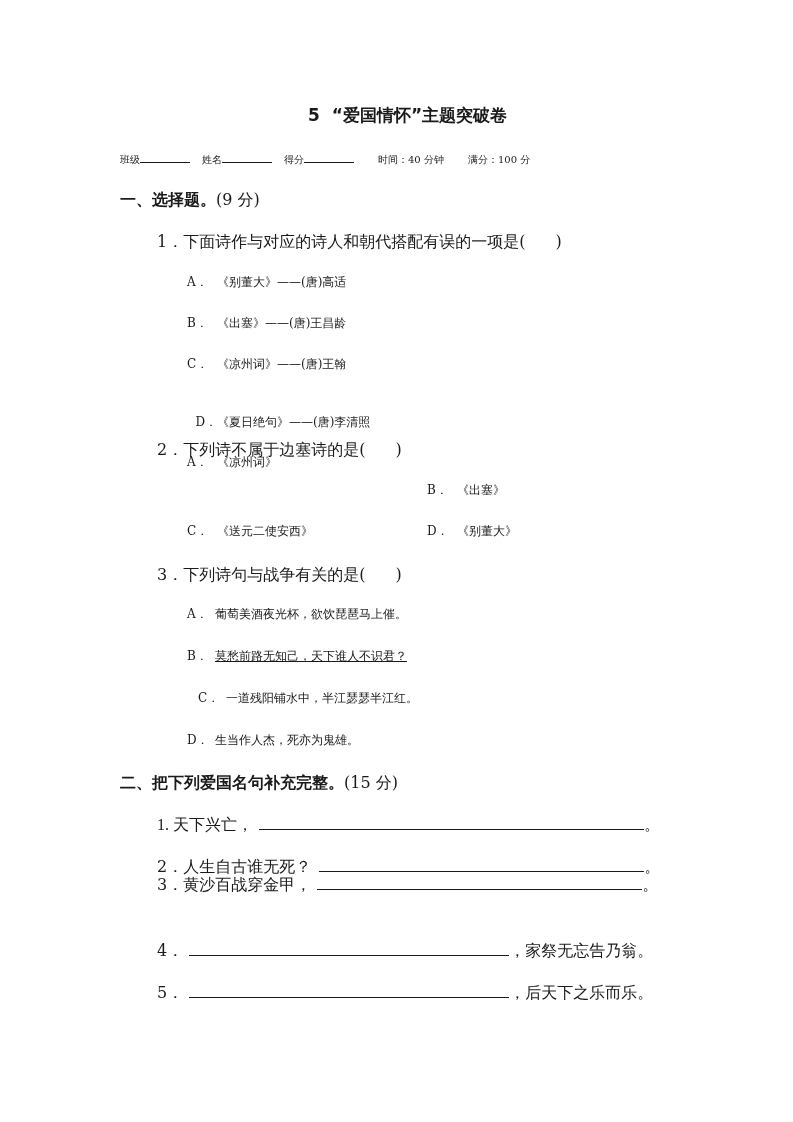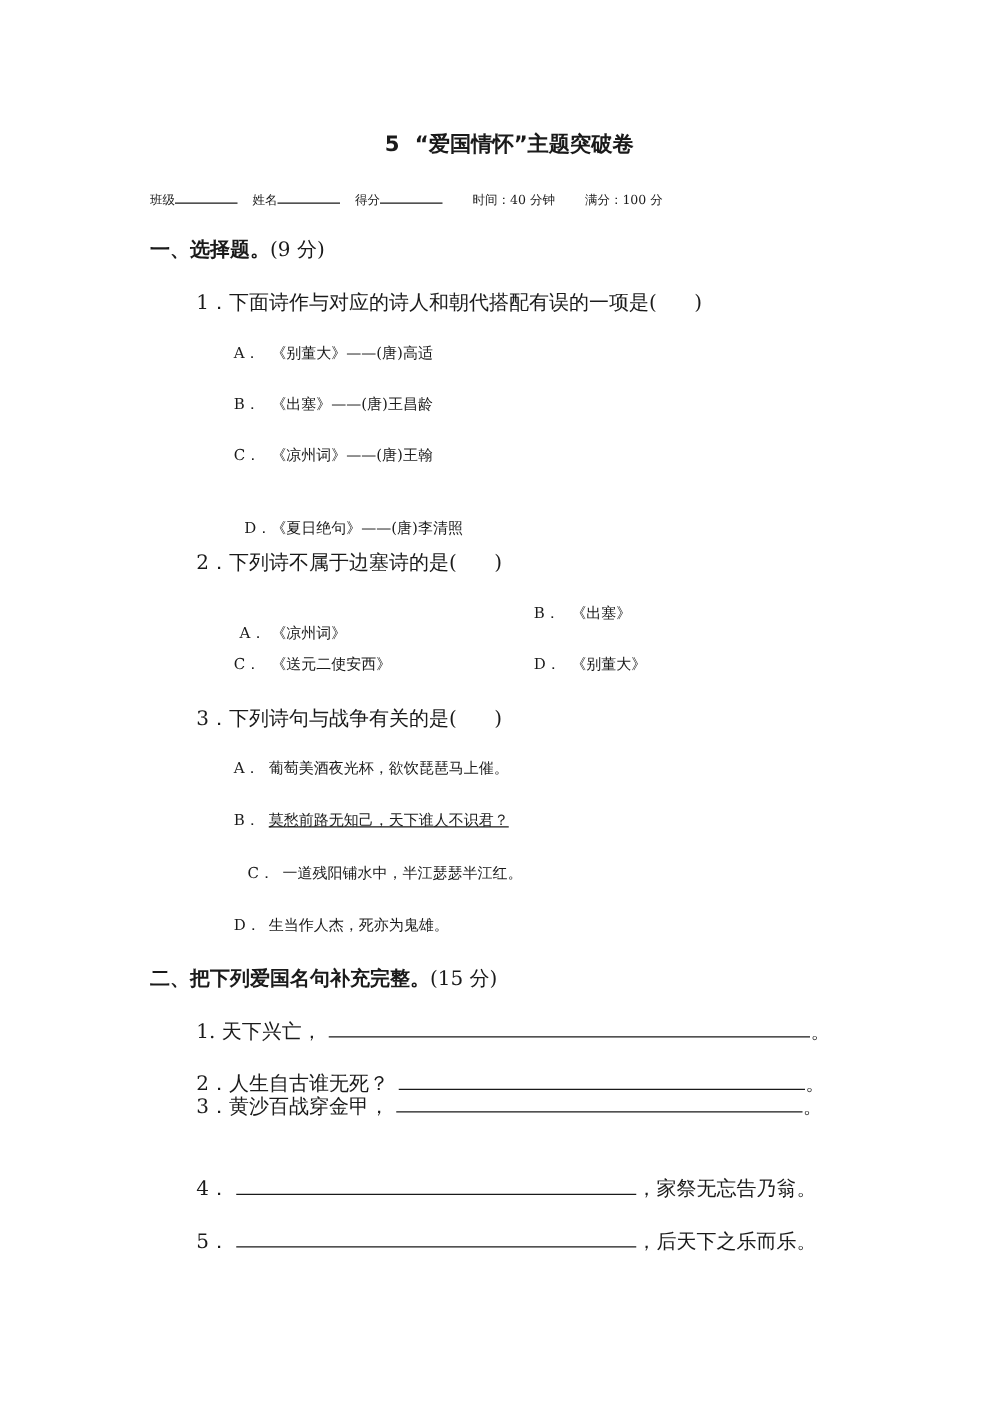--- a/index.html
+++ b/index.html
@@ -54,38 +54,38 @@
   <span>1．下面诗作与对应的诗人和朝代搭配有误的一项是(</span><span class="paren"></span><span>)</span>
 </div>
 <div class="abs opt" style="left:187px; top:274px;"><span class="lbl">A．</span><span>《别董大》——(唐)高适</span></div>
 <div class="abs opt" style="left:187px; top:315px;"><span class="lbl">B．</span><span>《出塞》——(唐)王昌龄</span></div>
 <div class="abs opt" style="left:187px; top:356px;"><span class="lbl">C．</span><span>《凉州词》——(唐)王翰</span></div>
 <div class="abs opt" style="left:187px; top:414px;text-align:right;"><span class="lbl">D．</span><span>《夏日绝句》——(唐)李清照</span></div>
 
 <div class="abs q" style="top:440px;">
   <span>2．下列诗不属于边塞诗的是(</span><span class="paren"></span><span>)</span>
 </div>
-<div class="abs opt" style="left:187px; top:498px;text-align:center;"><span class="lbl">A．</span><span>《凉州词》</span></div>
+<div class="abs opt" style="left:187px; top:454px;"><span class="lbl">A．</span><span>《凉州词》</span></div>
 <div class="abs opt" style="left:427px; top:482px;"><span class="lbl">B．</span><span>《出塞》</span></div>
 <div class="abs opt" style="left:187px; top:523px;"><span class="lbl">C．</span><span>《送元二使安西》</span></div>
 <div class="abs opt" style="left:427px; top:523px;"><span class="lbl">D．</span><span>《别董大》</span></div>
 
 <div class="abs q" style="top:565px;">
   <span>3．下列诗句与战争有关的是(</span><span class="paren"></span><span>)</span>
 </div>
 <div class="abs opt" style="left:187px; top:606px;"><span class="lbl" style="width:28px">A．</span><span>葡萄美酒夜光杯，欲饮琵琶马上催。</span></div>
 <div class="abs opt" style="left:187px; top:648px;text-decoration:underline;"><span class="lbl" style="width:28px">B．</span><span>莫愁前路无知己，天下谁人不识君？</span></div>
 <div class="abs opt" style="left:198px; top:690px;"><span class="lbl" style="width:28px">C．</span><span>一道残阳铺水中，半江瑟瑟半江红。</span></div>
 <div class="abs opt" style="left:187px; top:732px;"><span class="lbl" style="width:28px">D．</span><span>生当作人杰，死亦为鬼雄。</span></div>
 
 <div class="abs section" style="top:773px;text-align:right;">
   <span>二、把下列爱国名句补充完整。</span><span class="pts">(15 分)</span>
 </div>
 
-<div class="abs q" style="top:815px;">
+<div class="abs q" style="top:815px;font-family:Liberation Serif, serif;">
   <span>1.</span> <span>天下兴亡，</span><span class="fill-line" style="width:385px; margin-left:6px;"></span><span>。</span>
 </div>
 <div class="abs q" style="top:857px;">
   <span>2．</span><span>人生自古谁无死？</span><span class="fill-line" style="width:325px; margin-left:8px;"></span><span>。</span>
 </div>
 <div class="abs q" style="top:875px;">
   <span>3．</span><span>黄沙百战穿金甲，</span><span class="fill-line" style="width:325px; margin-left:6px;"></span><span>。</span>
 </div>
 <div class="abs q" style="top:941px;">
   <span>4．</span><span class="fill-line" style="width:320px; margin-left:6px;"></span><span>，家祭无忘告乃翁。</span>

